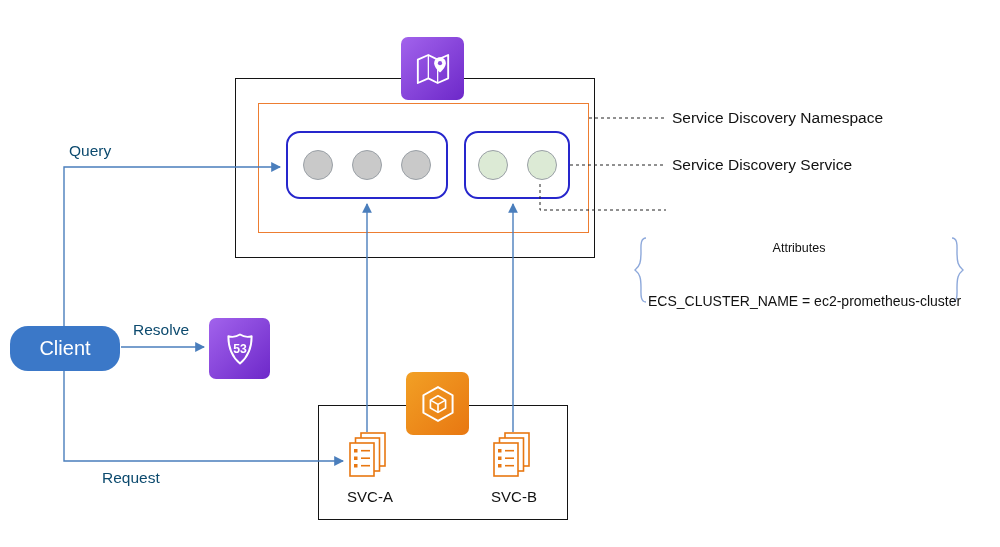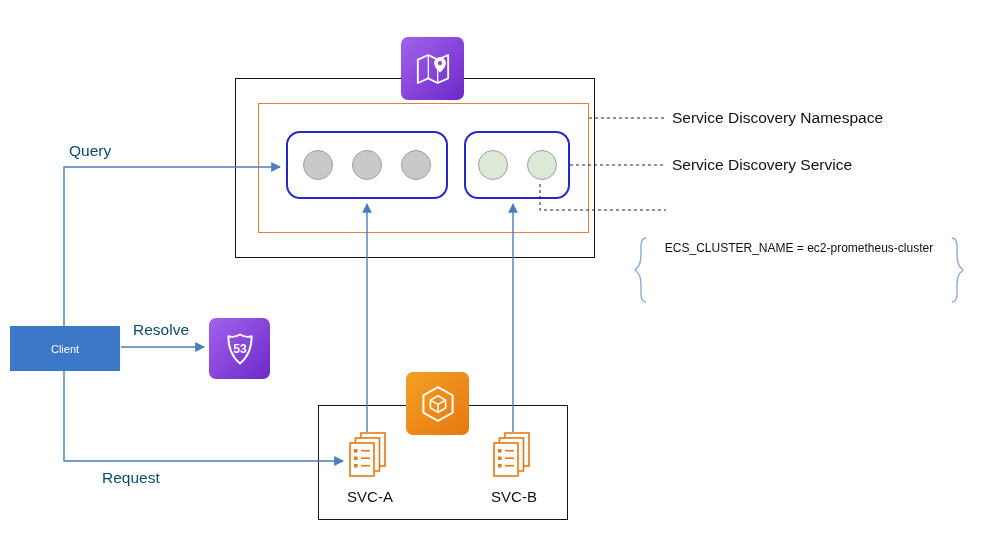--- a/index.html
+++ b/index.html
@@ -19,32 +19,32 @@
   .canvas{position:relative;width:1000px;height:547px;background:#ffffff;overflow:hidden;}
   .abs{position:absolute;}
 
   .outer-box{border:1.6px solid #141414;background:transparent;}
   .ns-box{border:1.6px solid var(--namespace_border);background:transparent;}
   .svc-box{border:2px solid var(--service_border);border-radius:14px;display:flex;align-items:center;justify-content:center;gap:19px;background:transparent;}
   .inst{width:30px;height:30px;border-radius:50%;border:1px solid #9aa0a6;}
   .inst.gray{background:var(--instance_gray);}
   .inst.green{background:var(--instance_green);}
 
-  .client{background:var(--client);color:#ffffff;border-radius:0;display:flex;align-items:center;justify-content:center;font-size:11px;}
+  .client{background:var(--client);color:#ffffff;border-radius:18px;display:flex;align-items:center;justify-content:center;font-size:20px;}
 
   .icon-tile{border-radius:7px;display:flex;align-items:center;justify-content:center;}
   .tile-purple{background:linear-gradient(135deg,#a263ec 0%,var(--purple_icon) 100%);}
   .tile-orange{background:linear-gradient(135deg,#f2a025 0%,var(--orange_icon) 100%);}
 
   .callout{font-size:15.5px;color:#111111;white-space:nowrap;}
   .flow-label{font-size:15.5px;color:#0c4a6e;white-space:nowrap;}
   .svc-label{font-size:15px;color:#111111;text-align:center;width:60px;}
   .attr-block{width:302px;text-align:center;color:#111111;}
   .attr-title{font-size:12.5px;line-height:17px;}
-  .attr-line{font-size:12px;line-height:17px;white-space:nowrap;}
+  .attr-line{font-size:14px;line-height:17px;white-space:nowrap;margin-top:36px;}
 
   svg.overlay{position:absolute;left:0;top:0;pointer-events:none;}
   .flow{stroke:var(--arrow);stroke-width:1.4;fill:none;}
   .arrowhead{fill:var(--arrow);}
   .callout-line{stroke:var(--line_dark);stroke-width:1;fill:none;stroke-dasharray:3 3;}
   .brace-path{stroke:var(--brace);stroke-width:1.4;fill:none;}
 
   .w-stroke{stroke:#ffffff;fill:none;}
   .w-fill{fill:#ffffff;stroke:none;}
   .o-card{stroke:var(--orange_icon);fill:#ffffff;}
@@ -159,19 +159,20 @@
   <div class="abs client z3" style="left:10px;top:326px;width:110px;height:45px;">Client</div>
 
   <div class="abs flow-label z4" style="left:69px;top:142px;">Query</div>
   <div class="abs flow-label z4" style="left:133px;top:321px;">Resolve</div>
   <div class="abs flow-label z4" style="left:68px;top:469px;margin-left:34px;">Request</div>
 
   <div class="abs callout z4" style="left:672px;top:156px;">Service Discovery Service</div>
   <div class="abs callout z4" style="left:672px;top:109px;">Service Discovery Namespace</div>
 
   <div class="abs attr-block z4" style="left:648px;top:240px;">
+    <div class="attr-title">Attributes</div>
     <div class="attr-line">ECS_CLUSTER_NAME = ec2-prometheus-cluster</div>
   </div>
 
   <div class="abs svc-label z4" style="left:340px;top:488px;">SVC-A</div>
   <div class="abs svc-label z4" style="left:484px;top:488px;">SVC-B</div>
 
 </div>
 
 </body></html>

